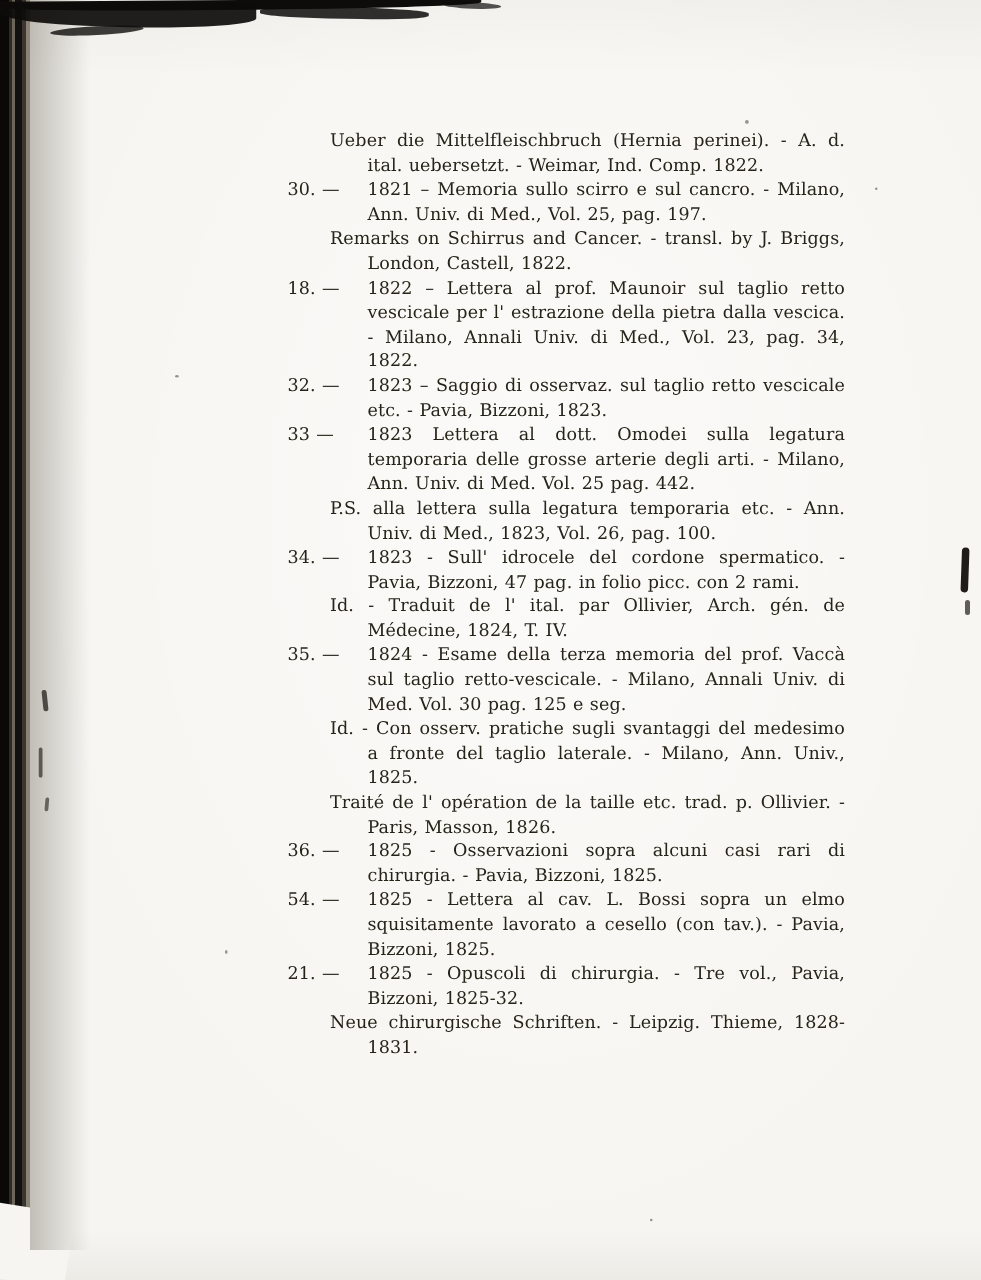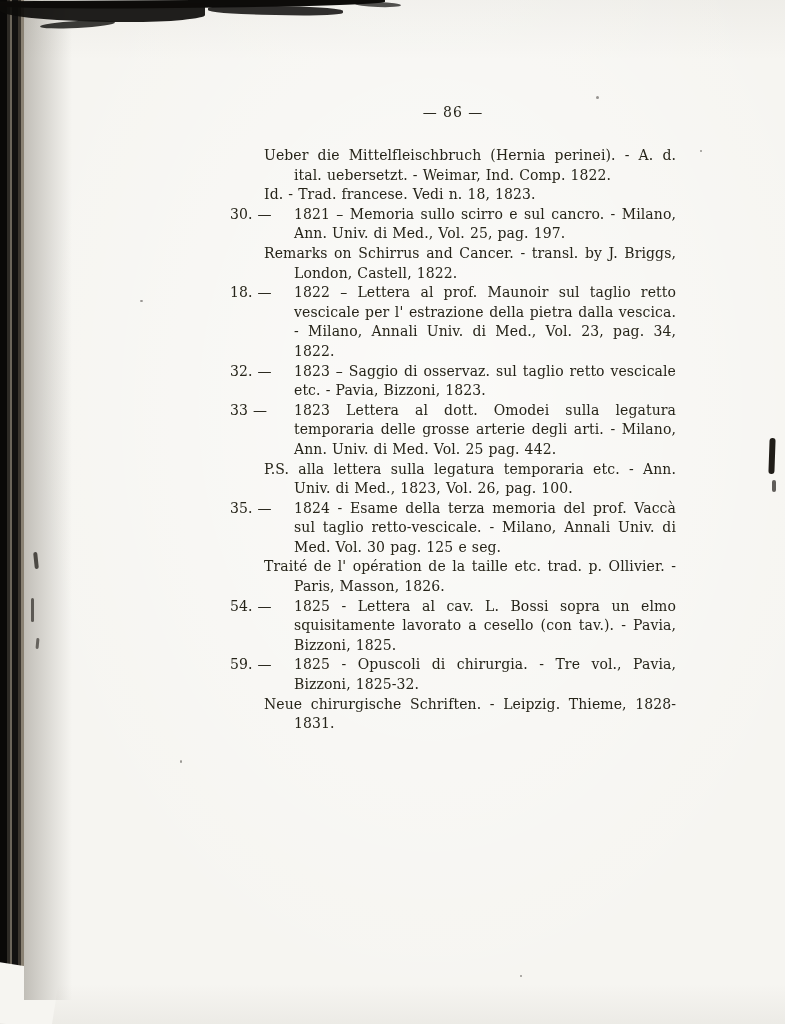--- a/index.html
+++ b/index.html
@@ -126,33 +126,35 @@
 <div class="mark mark-left-1"></div>
 <div class="mark mark-left-2"></div>
 <div class="mark mark-left-3"></div>
 <div class="speck speck-1"></div>
 <div class="speck speck-2"></div>
 <div class="speck speck-3"></div>
 <div class="speck speck-4"></div>
 <div class="speck speck-5"></div>
 
 <div class="content">
-  <div class="page-number">— 86 —</div>
 
   <p class="entry sub"><span class="text">Ueber die Mittelfleischbruch (Hernia perinei). - A. d. ital. uebersetzt. - Weimar, Ind. Comp. 1822.</span></p>
-  <p class="entry sub"><span class="text">Id. - Trad. francese. Vedi n. 18, 1823.</span></p>
 
   <p class="entry num"><span class="label">30. —</span><span class="text">1821 – Memoria sullo scirro e sul cancro. - Milano, Ann. Univ. di Med., Vol. 25, pag. 197.</span></p>
   <p class="entry sub"><span class="text">Remarks on Schirrus and Cancer. - transl. by J. Briggs, London, Castell, 1822.</span></p>
 
   <p class="entry num"><span class="label">18. —</span><span class="text">1822 – Lettera al prof. Maunoir sul taglio retto vescicale per l' estrazione della pietra dalla vescica. - Milano, Annali Univ. di Med., Vol. 23, pag. 34, 1822.</span></p>
   <p class="entry num"><span class="label">32. —</span><span class="text">1823 – Saggio di osservaz. sul taglio retto vescicale etc. - Pavia, Bizzoni, 1823.</span></p>
   <p class="entry num"><span class="label">33 —</span><span class="text">1823 Lettera al dott. Omodei sulla legatura temporaria delle grosse arterie degli arti. - Milano, Ann. Univ. di Med. Vol. 25 pag. 442.</span></p>
   <p class="entry sub"><span class="text">P.S. alla lettera sulla legatura temporaria etc. - Ann. Univ. di Med., 1823, Vol. 26, pag. 100.</span></p>
 
+  <p class="entry num"><span class="label">34. —</span><span class="text">1823 - Sull' idrocele del cordone spermatico. - Pavia, Bizzoni, 47 pag. in folio picc. con 2 rami.</span></p>
+  <p class="entry sub"><span class="text">Id. - Traduit de l' ital. par Ollivier, Arch. gén. de Médecine, 1824, T. IV.</span></p>
 
   <p class="entry num"><span class="label">35. —</span><span class="text">1824 - Esame della terza memoria del prof. Vaccà sul taglio retto-vescicale. - Milano, Annali Univ. di Med. Vol. 30 pag. 125 e seg.</span></p>
+  <p class="entry sub"><span class="text">Id. - Con osserv. pratiche sugli svantaggi del medesimo a fronte del taglio laterale. - Milano, Ann. Univ., 1825.</span></p>
   <p class="entry sub"><span class="text">Traité de l' opération de la taille etc. trad. p. Ollivier. - Paris, Masson, 1826.</span></p>
 
+  <p class="entry num"><span class="label">36. —</span><span class="text">1825 - Osservazioni sopra alcuni casi rari di chirurgia. - Pavia, Bizzoni, 1825.</span></p>
   <p class="entry num"><span class="label">54. —</span><span class="text">1825 - Lettera al cav. L. Bossi sopra un elmo squisitamente lavorato a cesello (con tav.). - Pavia, Bizzoni, 1825.</span></p>
-  <p class="entry num"><span class="label">59. —</span><span class="text">1825 - Opuscoli di chirurgia. - Tre vol., Pavia, Bizzoni, 1825-32.</span></p>
+  <p class="entry num"><span class="label">21. —</span><span class="text">1825 - Opuscoli di chirurgia. - Tre vol., Pavia, Bizzoni, 1825-32.</span></p>
   <p class="entry sub"><span class="text">Neue chirurgische Schriften. - Leipzig. Thieme, 1828-1831.</span></p>
 </div>
 
 </body></html>

